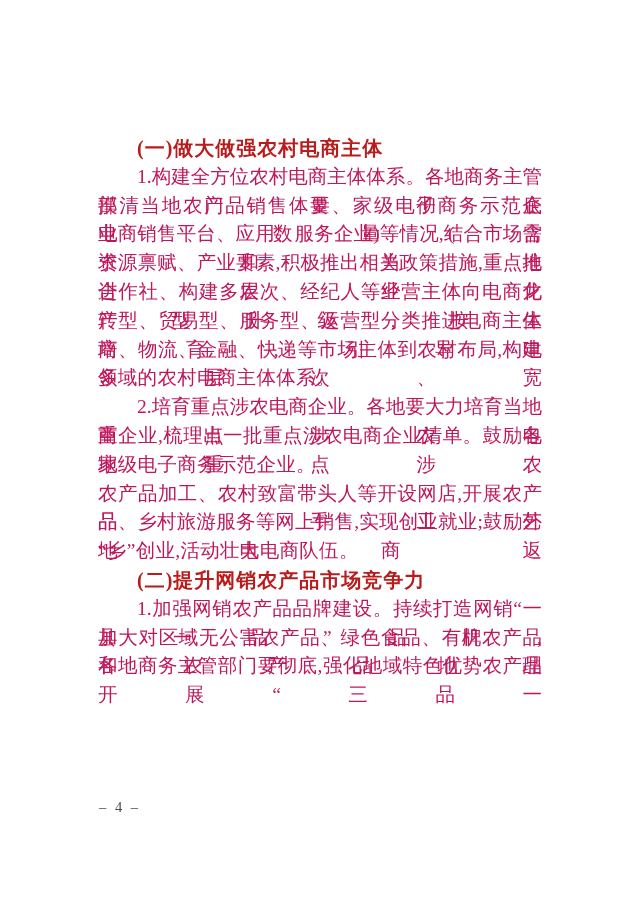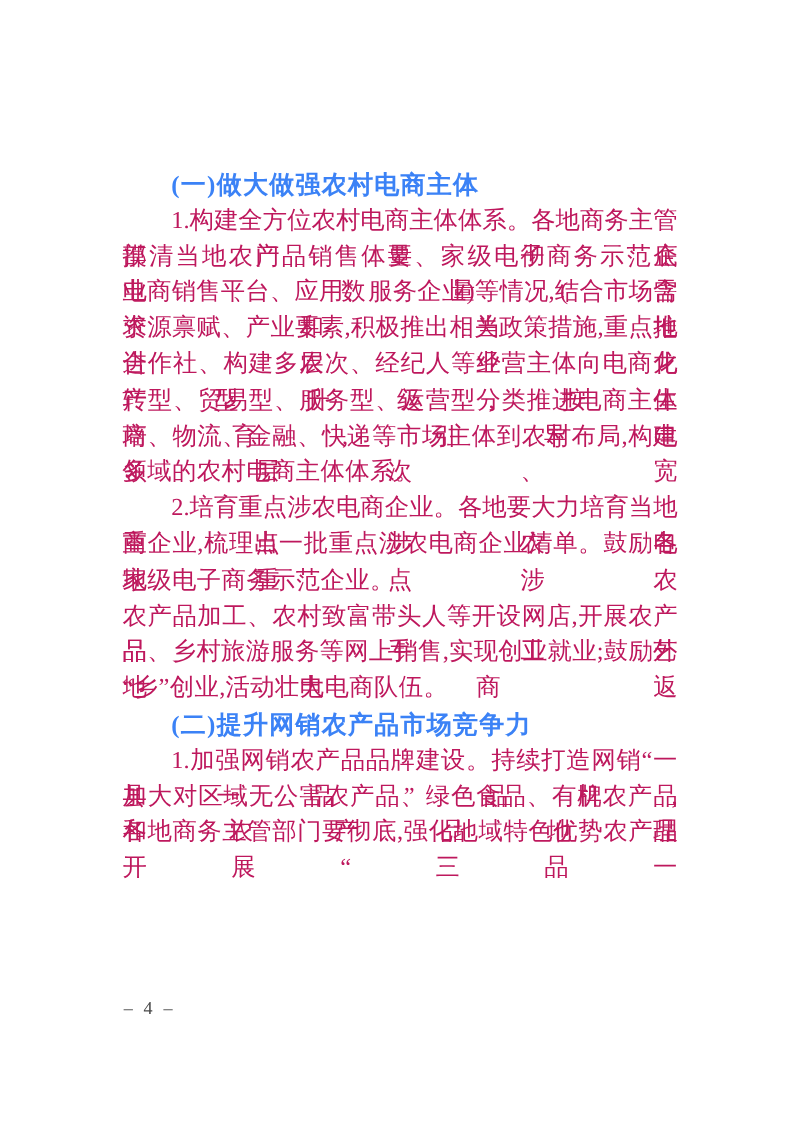--- a/index.html
+++ b/index.html
@@ -34,21 +34,21 @@
     text-align: justify;
     text-align-last: justify;
     -moz-text-align-last: justify;
     letter-spacing: 0;
   }
   .line.indent {
     text-indent: 39px;
   }
   .line.heading {
     font-weight: bold;
-    color: #3b82f6;
+    color: #b91c1c;
     font-size: 20px;
     letter-spacing: 1px;
   }
   .page-number {
     position: absolute;
     left: 99px;
     top: 797px;
     font-size: 14.5px;
     line-height: 20px;
     color: #4a4a4a;

